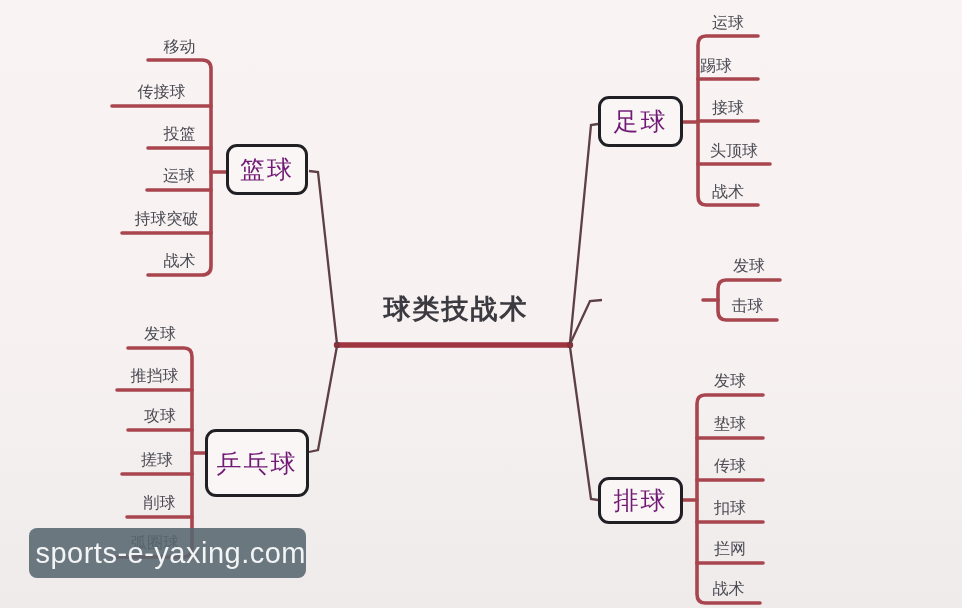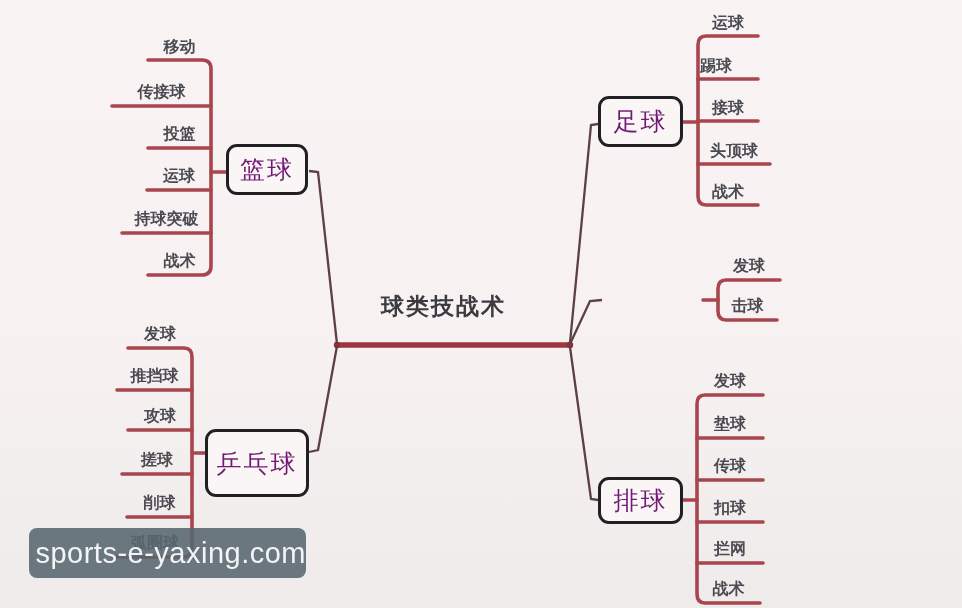--- a/index.html
+++ b/index.html
@@ -9,25 +9,25 @@
     background:linear-gradient(180deg,#f9f4f3 0%,#f7f2f1 55%,#efebeb 100%);
   }
   svg.lines{position:absolute;left:0;top:0;z-index:1;}
   .node{
     position:absolute;z-index:2;display:flex;align-items:center;justify-content:center;
     border:3px solid #202024;border-radius:11px;background:#faf6f5;
     color:#701a75;font-weight:normal;font-size:25px;letter-spacing:2px;
     box-sizing:border-box;
   }
   .title{
-    position:absolute;z-index:2;color:#3a3a40;font-weight:bold;font-size:23px;
-    text-align:left;letter-spacing:2px;
+    position:absolute;z-index:2;color:#3a3a40;font-weight:bold;font-size:27px;
+    text-align:center;letter-spacing:2px;
   }
   .child{
-    position:absolute;z-index:0;color:#4a4a52;font-weight:bold;font-size:16px;
+    position:absolute;z-index:0;color:#4a4a52;font-weight:normal;font-size:16px;
     text-align:center;white-space:nowrap;
   }
   .watermark{
     position:absolute;z-index:3;left:29px;top:528px;width:277px;height:50px;
     background:rgba(88,102,112,0.88);border-radius:8px;
     display:flex;align-items:center;justify-content:flex-end;
     color:#f2f4f5;font-size:29px;font-weight:400;letter-spacing:0.5px;
   }
 </style>
 </head>

